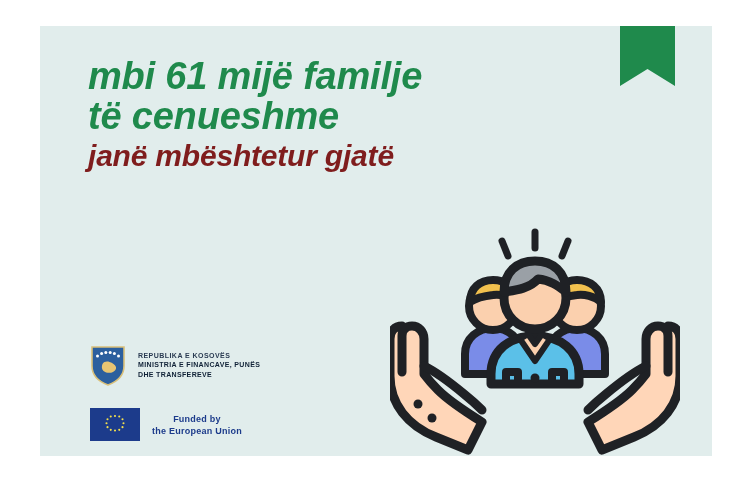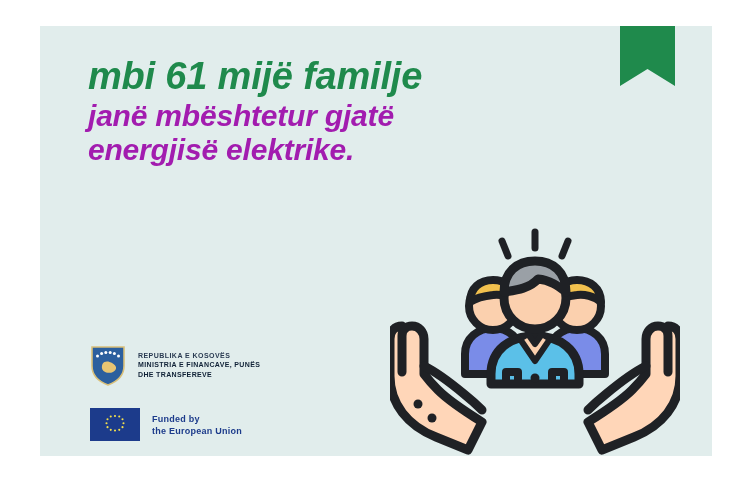--- a/index.html
+++ b/index.html
@@ -56,21 +56,21 @@
     font-weight: 700;
     letter-spacing: -0.2px;
     white-space: nowrap;
   }
   .hl-green {
     color: #1f8a4c;
     font-size: 38px;
     line-height: 40px;
   }
   .hl-dark {
-    color: #a21caf;
+    color: #7f1d1d;
     font-size: 30px;
     line-height: 34px;
   }
   .hl-gap { height: 3px; }
 
   
   .logos {
     position: absolute;
     left: 50px;
     top: 318px;
@@ -108,20 +108,21 @@
     color: #0f2136;
     display: block;
   }
 
   .eu-text {
     color: #1c3b8b;
     font-size: 9px;
     font-weight: 700;
     line-height: 12px;
     letter-spacing: 0.25px;
+    text-align: center;
   }
   .eu-text span { display: block; }
 
   
   .illustration {
     position: absolute;
     left: 350px;
     top: 200px;
     width: 290px;
     height: 230px;
@@ -136,23 +137,23 @@
   <div class="panel">
 
     <div class="bookmark">
       <svg viewBox="0 0 55 60" xmlns="http://www.w3.org/2000/svg">
         <path d="M0 0 H55 V60 L27.5 43 L0 60 Z" fill="#1f8a4c"></path>
       </svg>
     </div>
 
     <div class="headline">
       <div class="hl-line hl-green"><span>mbi 61 mijë familje</span></div>
+      <div class="hl-line hl-green">të cenueshme</div>
       <div class="hl-gap"></div>
       <div class="hl-line hl-dark">janë mbështetur gjatë</div>
-      <div class="hl-line hl-dark">energjisë elektrike.</div>
     </div>
 
     <div class="logos">
 
       <div class="logo-row">
         <div class="kosovo-emblem">
           <svg viewBox="0 0 36 42" xmlns="http://www.w3.org/2000/svg">
             <path d="M2 3 H34 V22 C34 32 26 38 18 41 C10 38 2 32 2 22 Z" fill="#2c5f9e" stroke="#d9c07a" stroke-width="1.6"></path>
             <path d="M12.5 20 C14 17.5 17 17 19.5 18 C22.5 19 25 20.5 26 23 C26.5 25 25 27 23 28 C20 29.5 16 29 13.5 27 C11.5 25.5 11.5 22 12.5 20 Z" fill="#e8c572"></path>
             <g fill="#ffffff">

